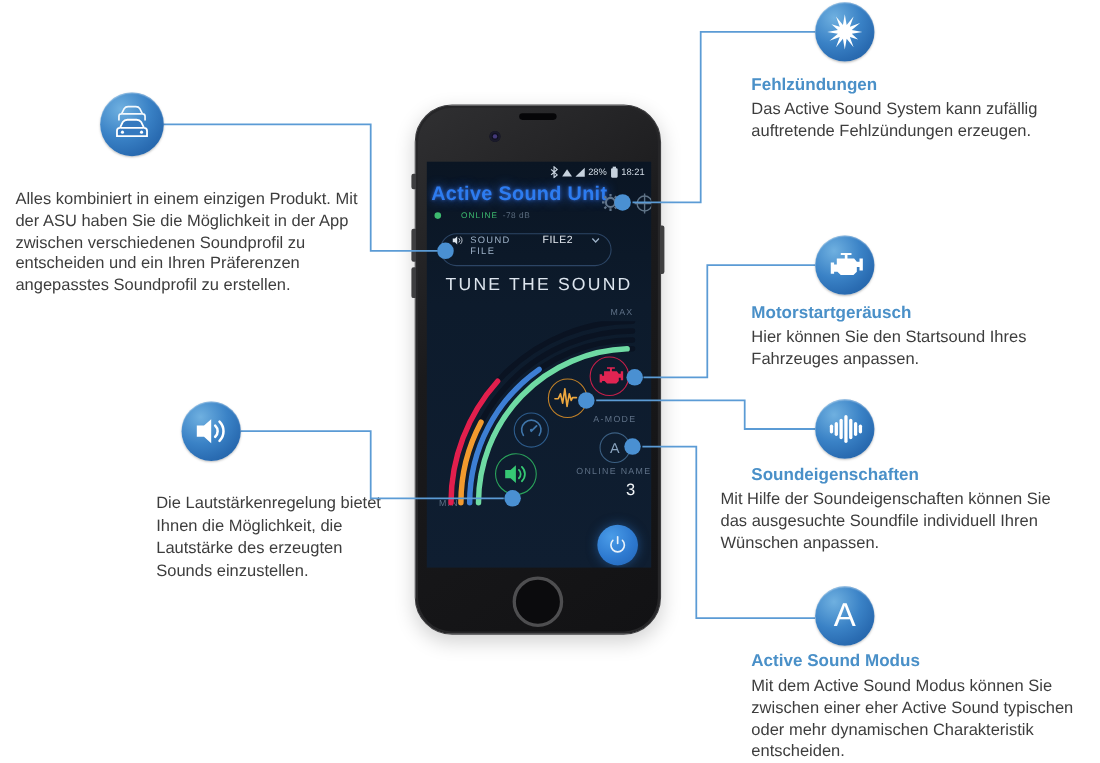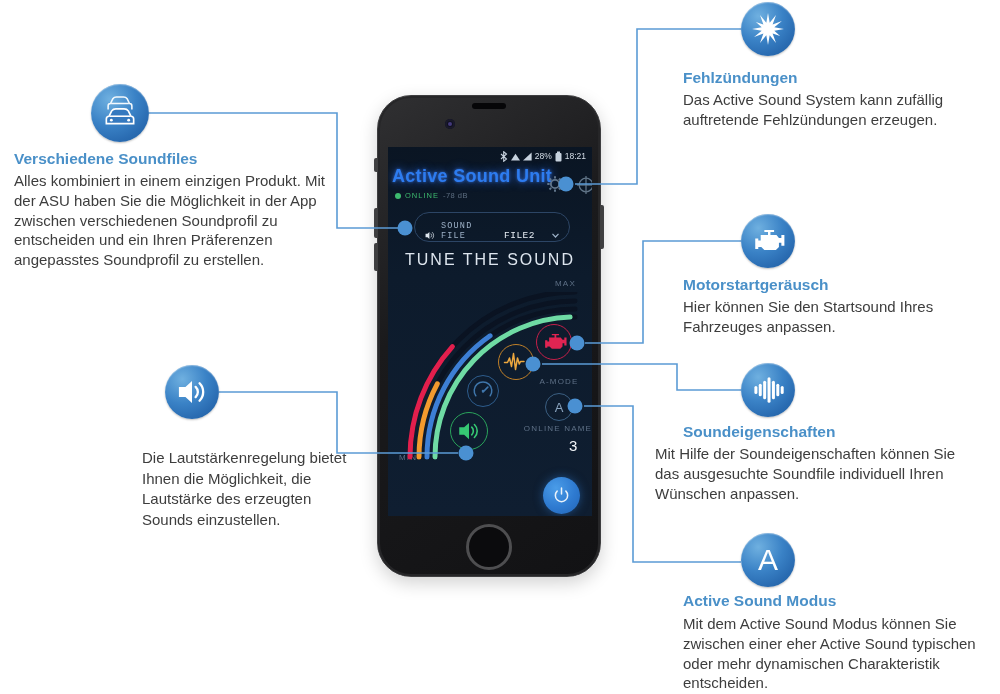--- a/index.html
+++ b/index.html
@@ -33,25 +33,25 @@
   .home{position:absolute;left:89px;top:429px;width:46px;height:46px;border-radius:50%;
         border:3px solid #4e4e50;box-sizing:border-box;background:#0b0b0d;}
 
   
   .statusbar{position:absolute;top:3px;right:6px;height:12px;display:flex;align-items:center;gap:3px;
              color:#d3dce6;font-size:8.5px;}
   .app-title{position:absolute;left:4px;top:19px;font-size:18px;font-weight:700;color:#2d7cf0;letter-spacing:.3px;
              text-shadow:0 0 10px rgba(45,115,245,.85),0 0 3px rgba(80,140,255,.6);}
   .online-row{position:absolute;left:7px;top:44px;display:flex;align-items:center;gap:4px;font-size:7.5px;}
   .online-dot{width:6px;height:6px;border-radius:50%;background:#3dba6f;}
-  .online-t{color:#3dba6f;letter-spacing:1px;}
+  .online-t{color:#3dba6f;letter-spacing:1px;margin-left:14px;}
   .db-t{color:#5c6d80;letter-spacing:.5px;}
   .hdr-ic{position:absolute;top:28px;}
-  .pill{position:absolute;left:26px;top:65px;width:156px;height:30px;border-radius:16px;
-        border:1.3px solid #2c4565;box-sizing:border-box;display:flex;align-items:flex-end;padding:0 10px;gap:6px;font-family:Liberation Mono, monospace;}
+  .pill{position:absolute;left:12px;top:65px;width:156px;height:30px;border-radius:16px;
+        border:1.3px solid #2c4565;box-sizing:border-box;display:flex;align-items:flex-start;padding:0 10px;gap:6px;}
   .pill-label{color:#9db1c7;font-size:8.5px;letter-spacing:1.2px;}
   .pill-value{margin-left:auto;color:#e8eef5;font-size:9.5px;letter-spacing:.5px;display:flex;align-items:center;gap:17px;}
   .tune-title{position:absolute;left:0;width:204px;top:104px;text-align:center;color:#dde5ee;
               font-size:16px;letter-spacing:2px;}
   .minmax{position:absolute;color:#5e7086;font-size:8px;letter-spacing:1.2px;}
   .gauge-btn{position:absolute;border-radius:50%;box-sizing:border-box;display:flex;align-items:center;justify-content:center;}
   .small-lab{position:absolute;color:#5e7086;font-size:8px;letter-spacing:1.2px;text-align:center;}
   .profile-val{position:absolute;color:#f2f5f8;font-size:15px;}
   .save-btn{position:absolute;left:24px;top:335px;width:120px;height:26px;border-radius:13px;
             border:1.3px solid #1e3c60;box-sizing:border-box;color:#2b4e7d;font-size:9px;letter-spacing:1.5px;
@@ -263,21 +263,20 @@
     <span>A</span>
   </div>
 
   <div class="badge" style="left:165px;top:365px;width:54px;height:54px;">
     <svg width="36" height="32" viewBox="-12 -11 24 22">
       <path d="M-9,-3.5 h4.5 L0,-7.5 V7.5 L-4.5,3.5 H-9 Z" fill="#ffffff"></path>
       <path d="M2.5,-3.5 A4.8,4.8 0 0 1 2.5,3.5 M5.2,-6 A8.5,8.5 0 0 1 5.2,6" fill="none" stroke="#ffffff" stroke-width="1.6" stroke-linecap="round"></path>
     </svg>
   </div>
 
-  <div class="callout-title" style="left:14px;top:150px;">Verschiedene Soundfiles</div>
   <div class="callout-body" style="left:14px;top:171px;width:336px;">Alles kombiniert in einem einzigen Produkt. Mit der ASU haben Sie die Möglichkeit in der App zwischen verschiedenen Soundprofil zu entscheiden und ein Ihren Präferenzen angepasstes Soundprofil zu erstellen.</div>
 
   <div class="callout-title" style="left:683px;top:69px;">Fehlzündungen</div>
   <div class="callout-body" style="left:683px;top:90px;width:296px;">Das Active Sound System kann zufällig auftretende Fehlzündungen erzeugen.</div>
 
   <div class="callout-title" style="left:683px;top:276px;">Motorstartgeräusch</div>
   <div class="callout-body" style="left:683px;top:297px;width:252px;">Hier können Sie den Startsound Ihres Fahrzeuges anpassen.</div>
 
   <div class="callout-title" style="left:683px;top:423px;">Soundeigenschaften</div>
   <div class="callout-body" style="left:655px;top:444px;width:312px;">Mit Hilfe der Soundeigenschaften können Sie das ausgesuchte Soundfile individuell Ihren Wünschen anpassen.</div>

